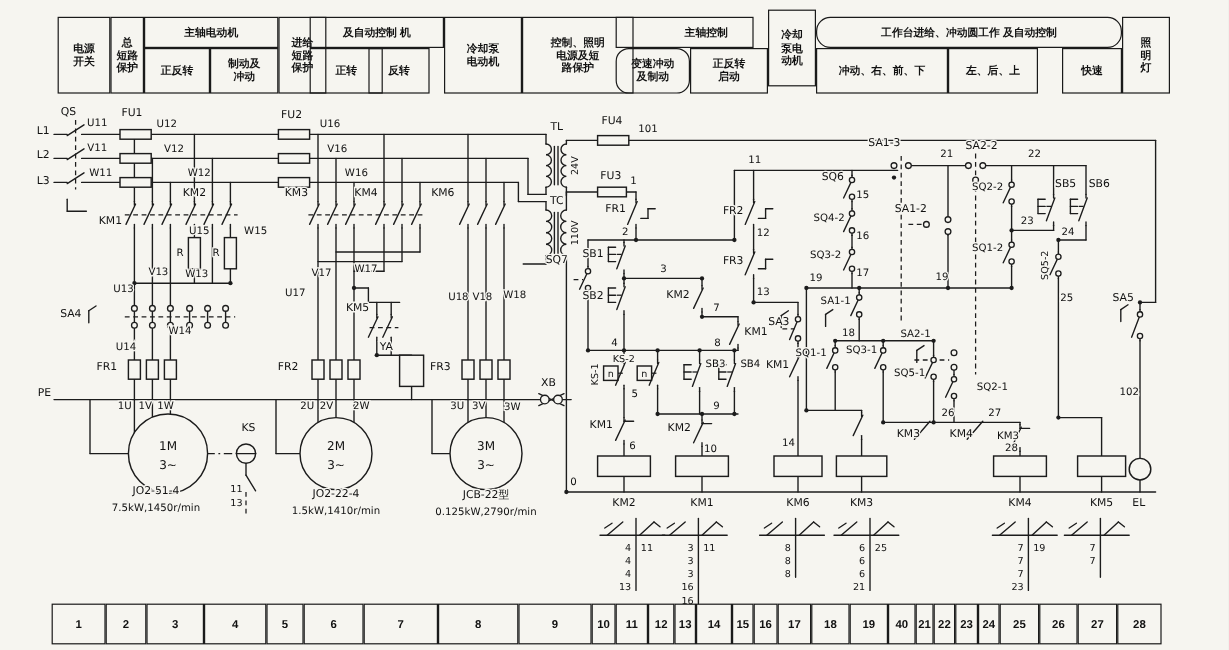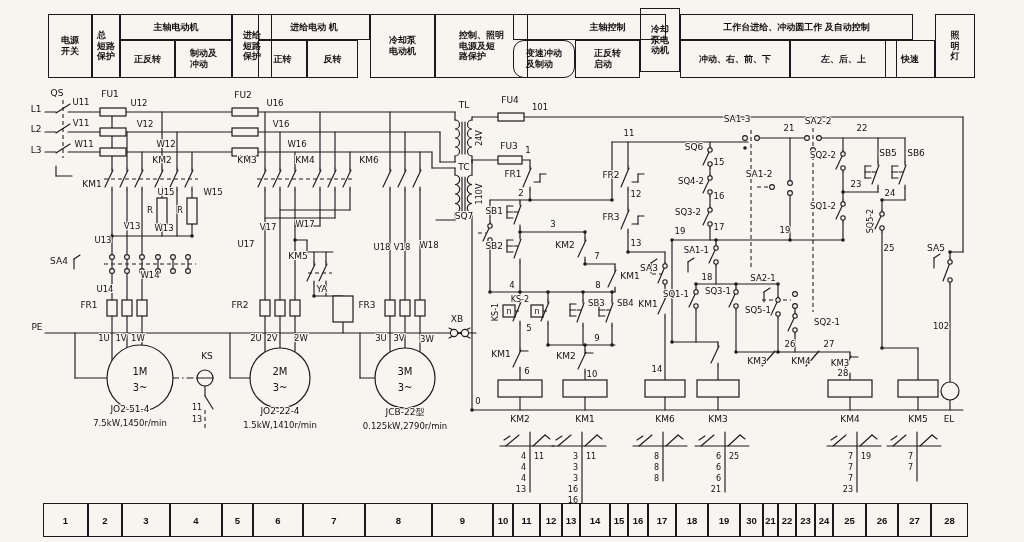--- a/index.html
+++ b/index.html
@@ -1,20 +1,20 @@
 <!DOCTYPE html>
 <html><head>
 <meta charset="utf-8">
 <style>
   html,body{margin:0;padding:0;background:#e8e8e4;}
   #stage{position:relative;width:1024px;height:542px;background:#f6f5f0;overflow:hidden;
          font-family:"Liberation Sans",sans-serif;}
   
   #hdr .cell{position:absolute;border:1.4px solid #1a1a1a;box-sizing:border-box;
-    display:flex;align-items:center;justify-content:center;
+    display:flex;align-items:center;justify-content:center;text-align:center;
     font-weight:bold;font-size:9px;line-height:1.2;color:#111;white-space:pre-line;
     font-family:"Liberation Sans",sans-serif;}
   
   #ftr .num{position:absolute;border:1.4px solid #1a1a1a;box-sizing:border-box;
     display:flex;align-items:center;justify-content:center;font-size:9.5px;font-weight:bold;color:#111;}
   
   svg{position:absolute;left:0;top:0;}
   .w{stroke:#1c1c1c;stroke-width:1.15;fill:none;stroke-linecap:round;}
   .wd{stroke:#1c1c1c;stroke-width:1.05;fill:none;stroke-dasharray:4 3;}
   .wdd{stroke:#1c1c1c;stroke-width:1.05;fill:none;stroke-dasharray:7 3 1.5 3;}
@@ -34,39 +34,39 @@
       <div class="cell" style="left: 92px; top: 14px; width: 28px; height: 64px;">总
 短路
 保护</div>
       <div class="cell" style="left: 120px; top: 14px; width: 112px; height: 26px;">主轴电动机</div>
       <div class="cell" style="left: 120px; top: 40px; width: 55px; height: 38px;">正反转</div>
       <div class="cell" style="left: 175px; top: 40px; width: 57px; height: 38px;">制动及
 冲动</div>
       <div class="cell" style="left: 232px; top: 14px; width: 40px; height: 64px;">进给
 短路
 保护</div>
-      <div class="cell" style="left: 258px; top: 14px; width: 112px; height: 26px;">进给电动 机</div>
-      <div class="cell" style="left: 258px; top: 40px; width: 49px; height: 38px;">正转</div>
+      <div class="cell" style="left: 258px; top: 14px; width: 112px; height: 26px;">及自动控制 机</div>
+      <div class="cell" style="left: 258px; top: 40px; width: 61px; height: 38px;">正转</div>
       <div class="cell" style="left: 307px; top: 40px; width: 51px; height: 38px;">反转</div>
       <div class="cell" style="left: 370px; top: 14px; width: 65px; height: 64px;">冷却泵
 电动机</div>
       <div class="cell" style="left: 435px; top: 14px; width: 93px; height: 64px;">控制、照明
 电源及短
 路保护</div>
-      <div class="cell" style="left: 513px; top: 14px; width: 153px; height: 26px; padding-left: 36px;">主轴控制</div>
+      <div class="cell" style="left: 513px; top: 14px; width: 115px; height: 26px; padding-left: 36px;">主轴控制</div>
       <div class="cell" style="left: 513px; top: 40px; width: 62px; height: 38px; border-radius: 11px;">变速冲动
 及制动</div>
       <div class="cell" style="left: 575px; top: 40px; width: 65px; height: 38px;">正反转
 启动</div>
       <div class="cell" style="left: 640px; top: 8px; width: 40px; height: 64px;">冷却
 泵电
 动机</div>
-      <div class="cell" style="left: 680px; top: 14px; width: 233px; height: 26px;">工作台进给、冲动圆工作 及自动控制</div>
+      <div class="cell" style="left: 680px; top: 14px; width: 255px; height: 26px; border-radius: 12px;">工作台进给、冲动圆工作 及自动控制</div>
       <div class="cell" style="left: 680px; top: 40px; width: 110px; height: 38px;">冲动、右、前、下</div>
-      <div class="cell" style="left: 790px; top: 40px; width: 107px; height: 38px;">左、后、上</div>
+      <div class="cell" style="left: 790px; top: 40px; width: 75px; height: 38px;">左、后、上</div>
       <div class="cell" style="left: 885px; top: 40px; width: 50px; height: 38px;">快速</div>
       <div class="cell" style="left: 935px; top: 14px; width: 40px; height: 64px;">照
 明
 灯</div>
     </div>
   <svg id="cir" width="1024" height="542" viewBox="0 0 1024 542">
       <line x1="45" y1="112" x2="56" y2="112" class="w"></line>
       <line x1="68" y1="112" x2="455" y2="112" class="w"></line>
       <line x1="56" y1="113" x2="70" y2="104" class="w"></line>
       <line x1="45" y1="132" x2="56" y2="132" class="w"></line>
@@ -834,21 +834,21 @@
       <div class="num" style="left: 493px; top: 503px; width: 20px; height: 34px;">10</div>
       <div class="num" style="left: 513px; top: 503px; width: 27px; height: 34px;">11</div>
       <div class="num" style="left: 540px; top: 503px; width: 22px; height: 34px;">12</div>
       <div class="num" style="left: 562px; top: 503px; width: 18px; height: 34px;">13</div>
       <div class="num" style="left: 580px; top: 503px; width: 30px; height: 34px;">14</div>
       <div class="num" style="left: 610px; top: 503px; width: 18px; height: 34px;">15</div>
       <div class="num" style="left: 628px; top: 503px; width: 20px; height: 34px;">16</div>
       <div class="num" style="left: 648px; top: 503px; width: 28px; height: 34px;">17</div>
       <div class="num" style="left: 676px; top: 503px; width: 32px; height: 34px;">18</div>
       <div class="num" style="left: 708px; top: 503px; width: 32px; height: 34px;">19</div>
-      <div class="num" style="left: 740px; top: 503px; width: 23px; height: 34px;">30</div>
+      <div class="num" style="left: 740px; top: 503px; width: 23px; height: 34px;">40</div>
       <div class="num" style="left: 763px; top: 503px; width: 15px; height: 34px;">21</div>
       <div class="num" style="left: 778px; top: 503px; width: 18px; height: 34px;">22</div>
       <div class="num" style="left: 796px; top: 503px; width: 19px; height: 34px;">23</div>
       <div class="num" style="left: 815px; top: 503px; width: 18px; height: 34px;">24</div>
       <div class="num" style="left: 833px; top: 503px; width: 33px; height: 34px;">25</div>
       <div class="num" style="left: 866px; top: 503px; width: 32px; height: 34px;">26</div>
       <div class="num" style="left: 898px; top: 503px; width: 33px; height: 34px;">27</div>
       <div class="num" style="left: 931px; top: 503px; width: 37px; height: 34px;">28</div>
     </div>
 </div>

